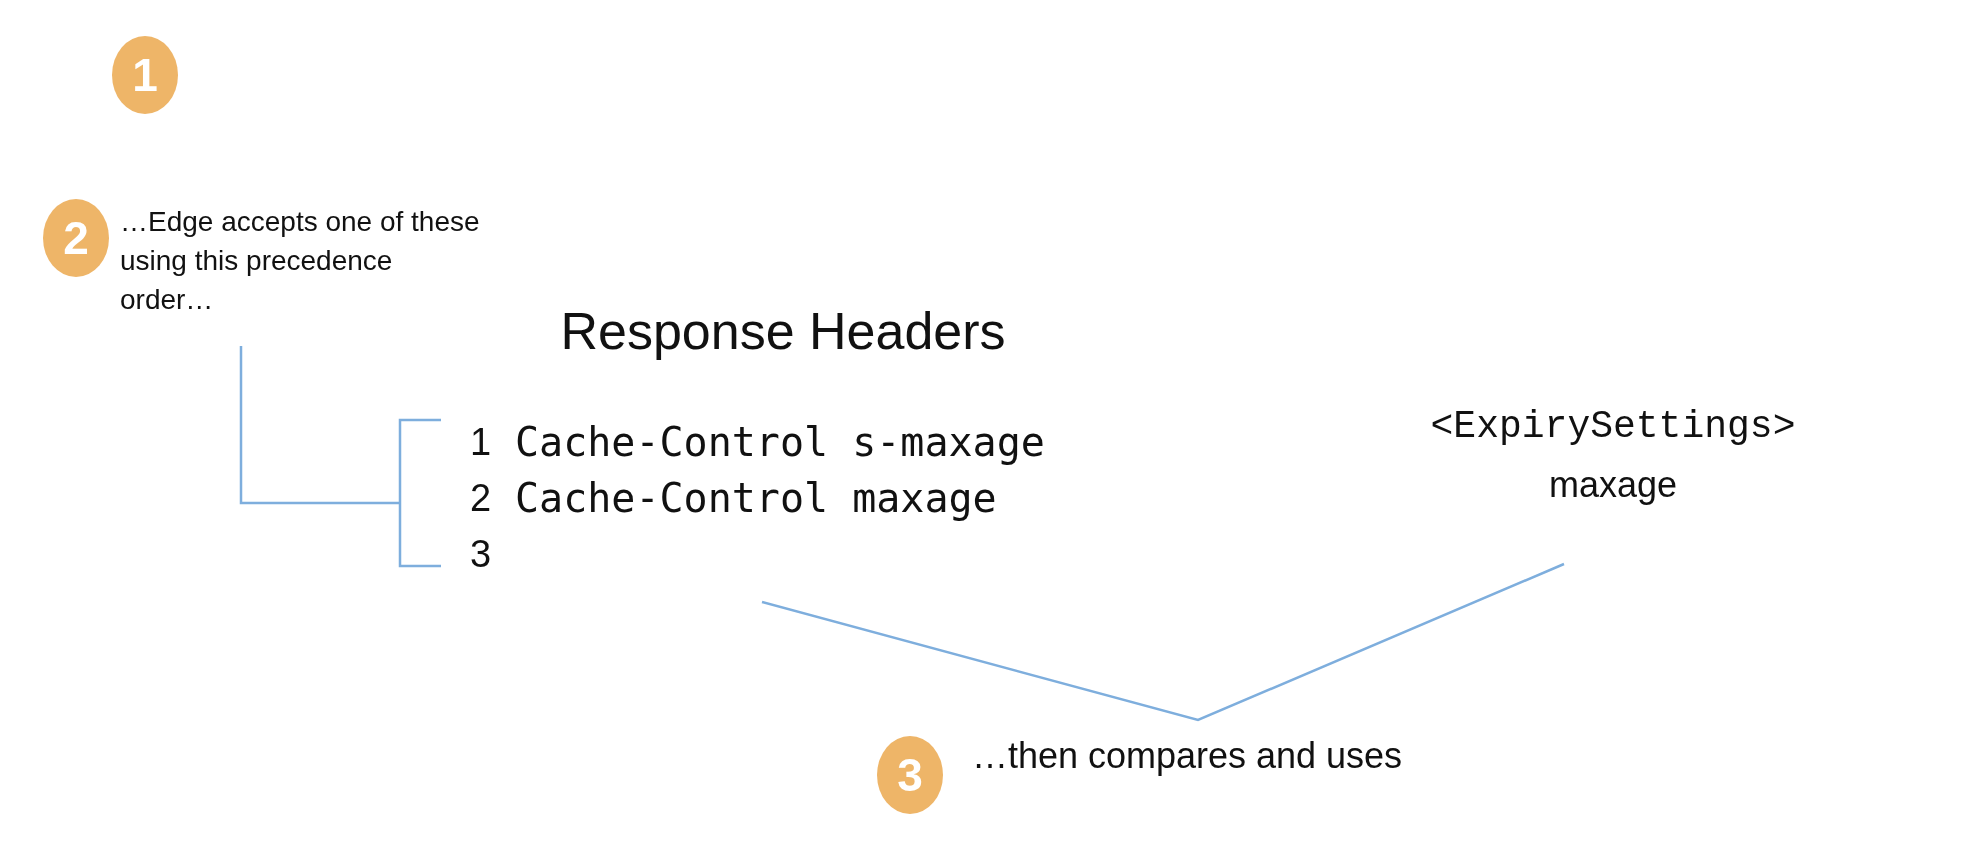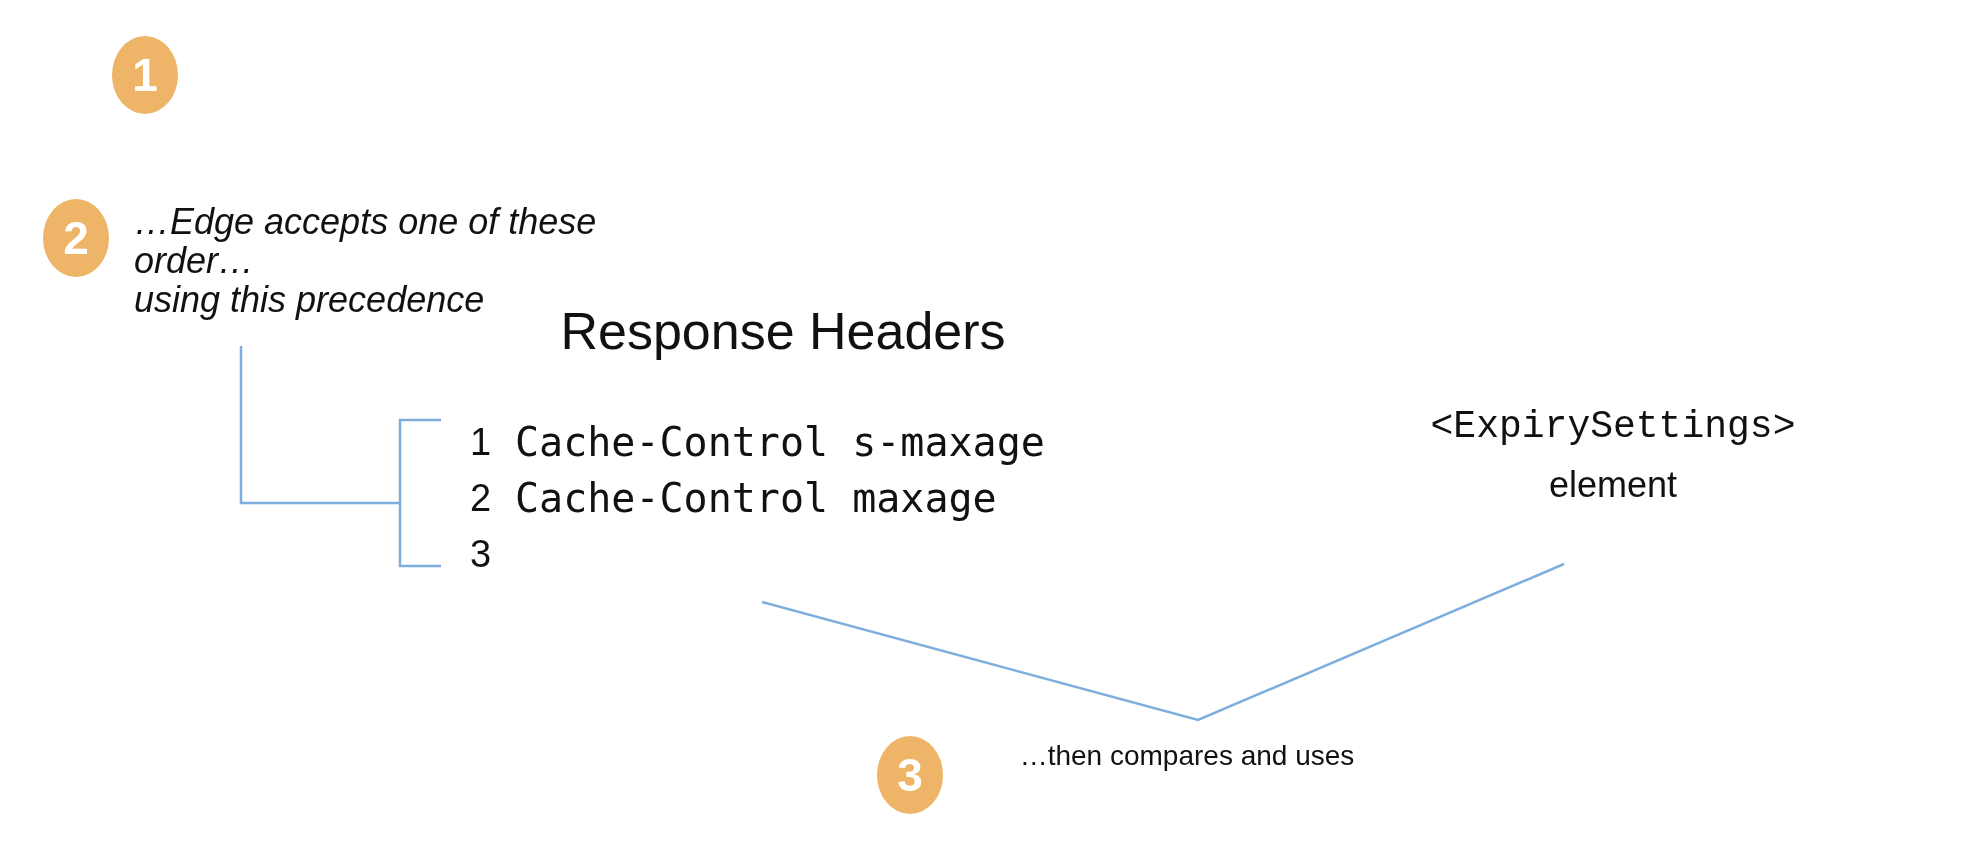--- a/index.html
+++ b/index.html
@@ -45,26 +45,25 @@
     top: 36px;
     height: 78px;
     display: flex;
     align-items: center;
     font-size: 36px;
     white-space: nowrap;
   }
   .code { font-family: "DejaVu Sans Mono", monospace; font-size: 36px; }
   .step2-text {
     position: absolute;
-    left: 134px;
+    left: 120px;
     top: 202px;
-    font-size: 36px;
+    font-size: 28px;
     line-height: 39px;
     white-space: nowrap;
-    font-style: italic;
   }
   .col-title {
     position: absolute;
     transform: translateX(-50%);
     font-size: 52px;
     line-height: 50px;
     white-space: nowrap;
   }
   .title-response { left: 783px; top: 306px; }
   .title-policy   { left: 1608px; top: 306px; }
@@ -108,21 +107,21 @@
     font-size: 36px;
     line-height: 44px;
     white-space: nowrap;
   }
   .step3-text {
     position: absolute;
     left: 957px;
     top: 734px;
     width: 460px;
     text-align: center;
-    font-size: 28px;
+    font-size: 36px;
     line-height: 44px;
     white-space: nowrap;
   }
 </style>
 </head>
 <body>
 
 <div class="canvas" style="--badge: #EEB568; --line: #7EAEDD; --text: #111111;">
 
   <svg class="lines-layer" viewBox="0 0 1966 858" xmlns="http://www.w3.org/2000/svg">
@@ -133,42 +132,42 @@
 
   <div class="badge" style="left:112px; top:36px;">
     <span>1</span>
   </div>
 
   <div class="badge" style="left:43px; top:199px;">
     <span>2</span>
   </div>
   <div class="step2-text">
     <div>…Edge accepts one of these</div>
+    <div>using this precedence</div>
     <div>order…</div>
-    <div>using this precedence</div>
   </div>
 
   <div class="col-title title-response">Response Headers</div>
 
   <div class="header-list">
     <div class="header-row">
       <span class="num">1</span>
       <span class="lbl">Cache-Control s-maxage</span>
     </div>
     <div class="header-row">
       <span class="num">2</span>
       <span class="lbl">Cache-Control maxage</span>
     </div>
     <div class="header-row">
       <span class="num">3</span>
     </div>
   </div>
 
   <div class="policy-code">&lt;ExpirySettings&gt;</div>
-  <div class="policy-caption">element</div>
+  <div class="policy-caption">maxage</div>
 
   <div class="badge" style="left:877px; top:736px;">
     <span>3</span>
   </div>
   <div class="step3-text">
     <div>…then compares and uses</div>
   </div>
 
 </div>
 

